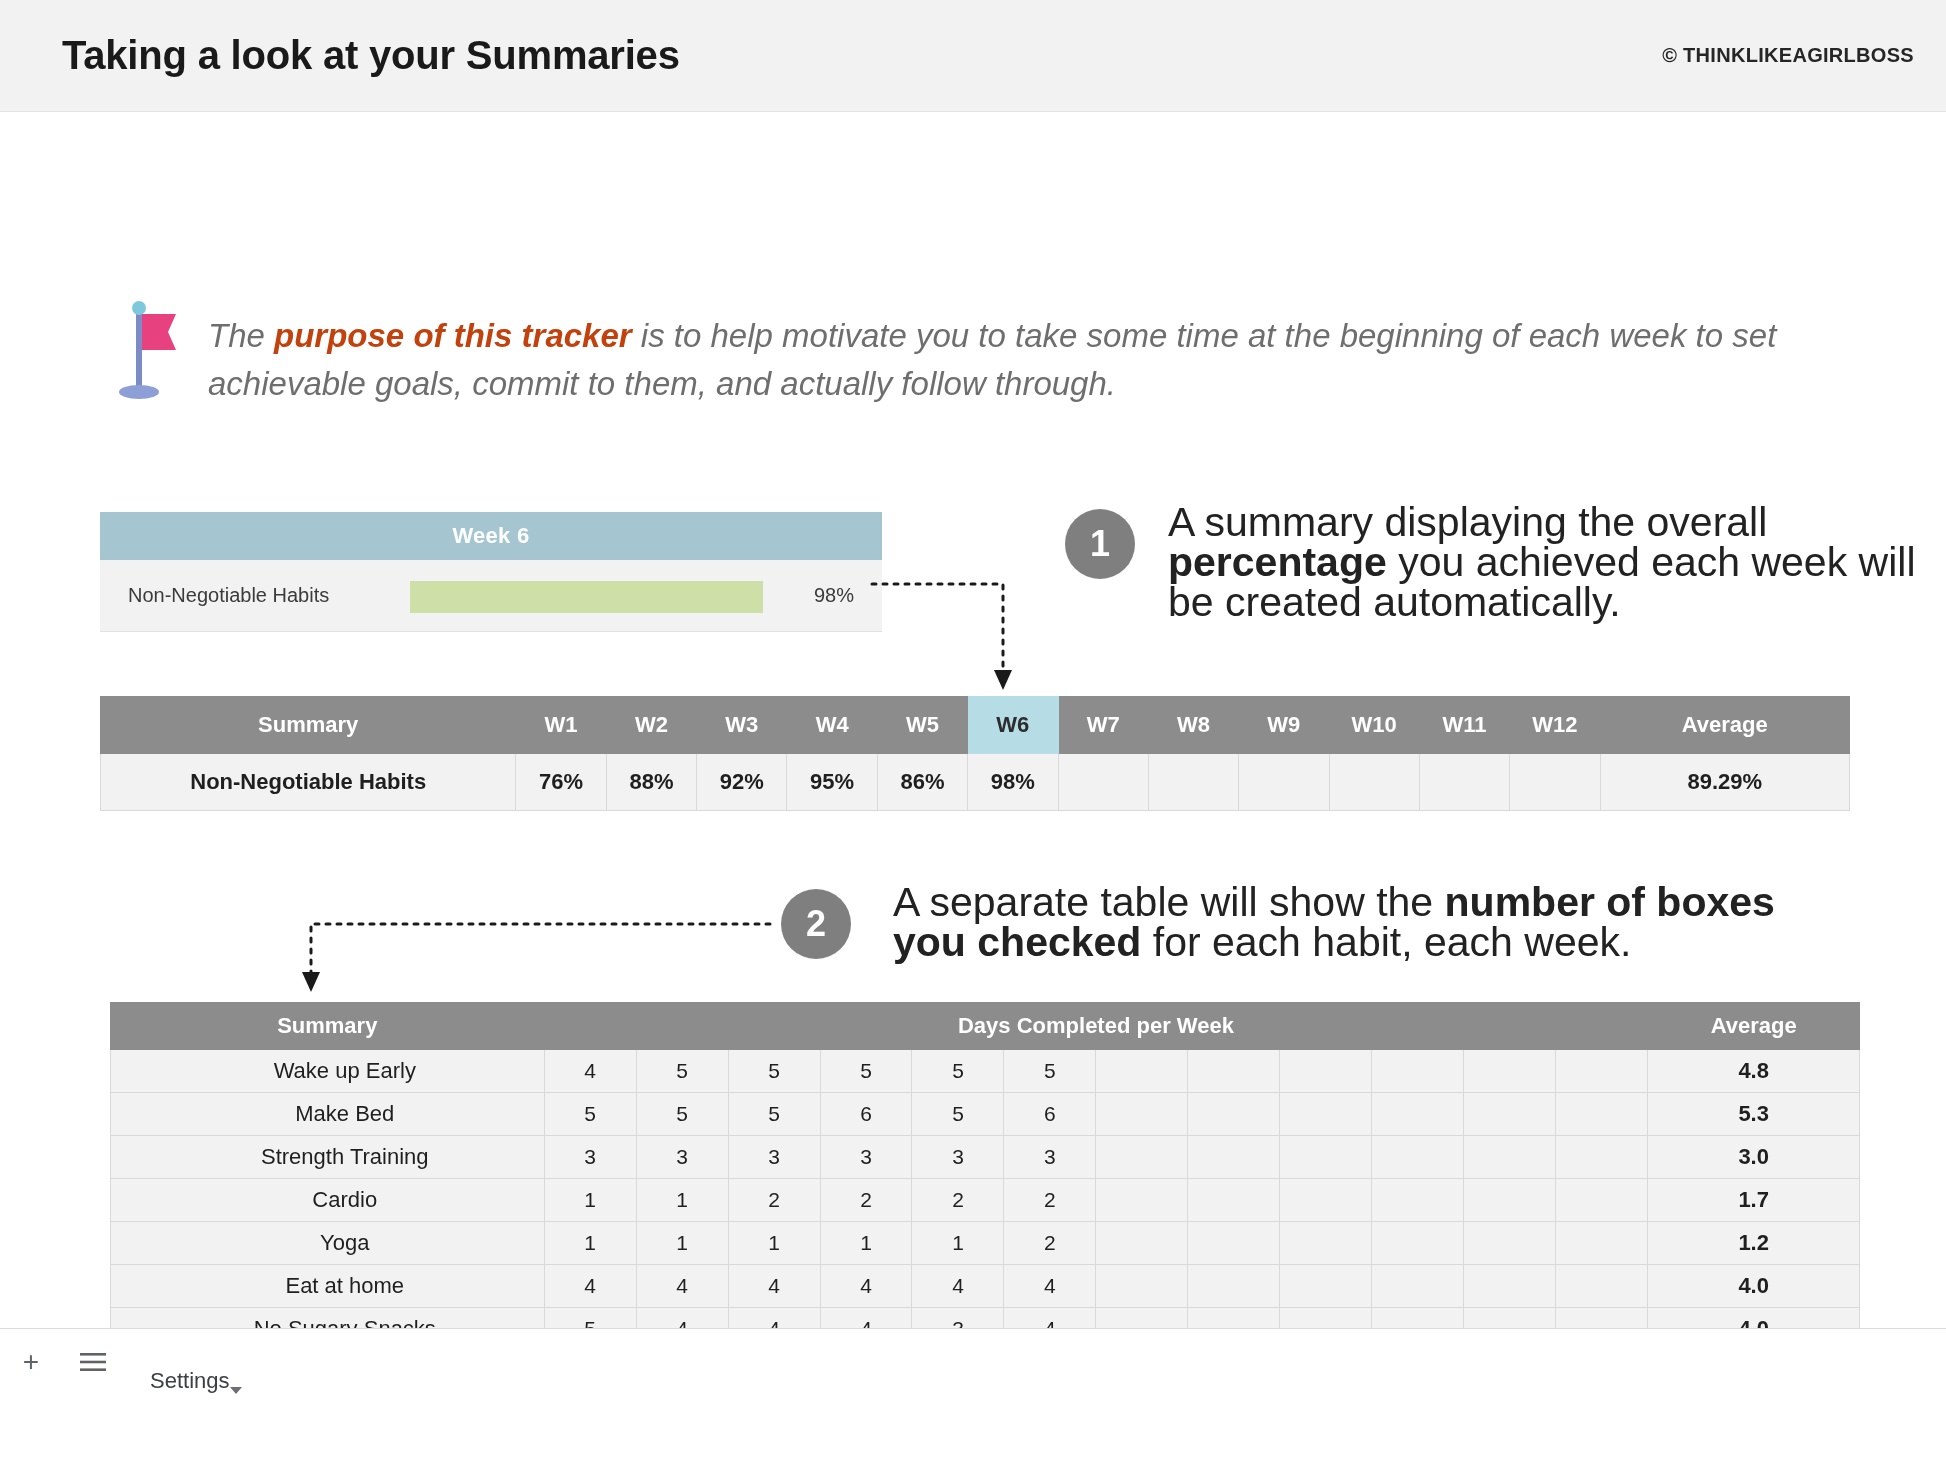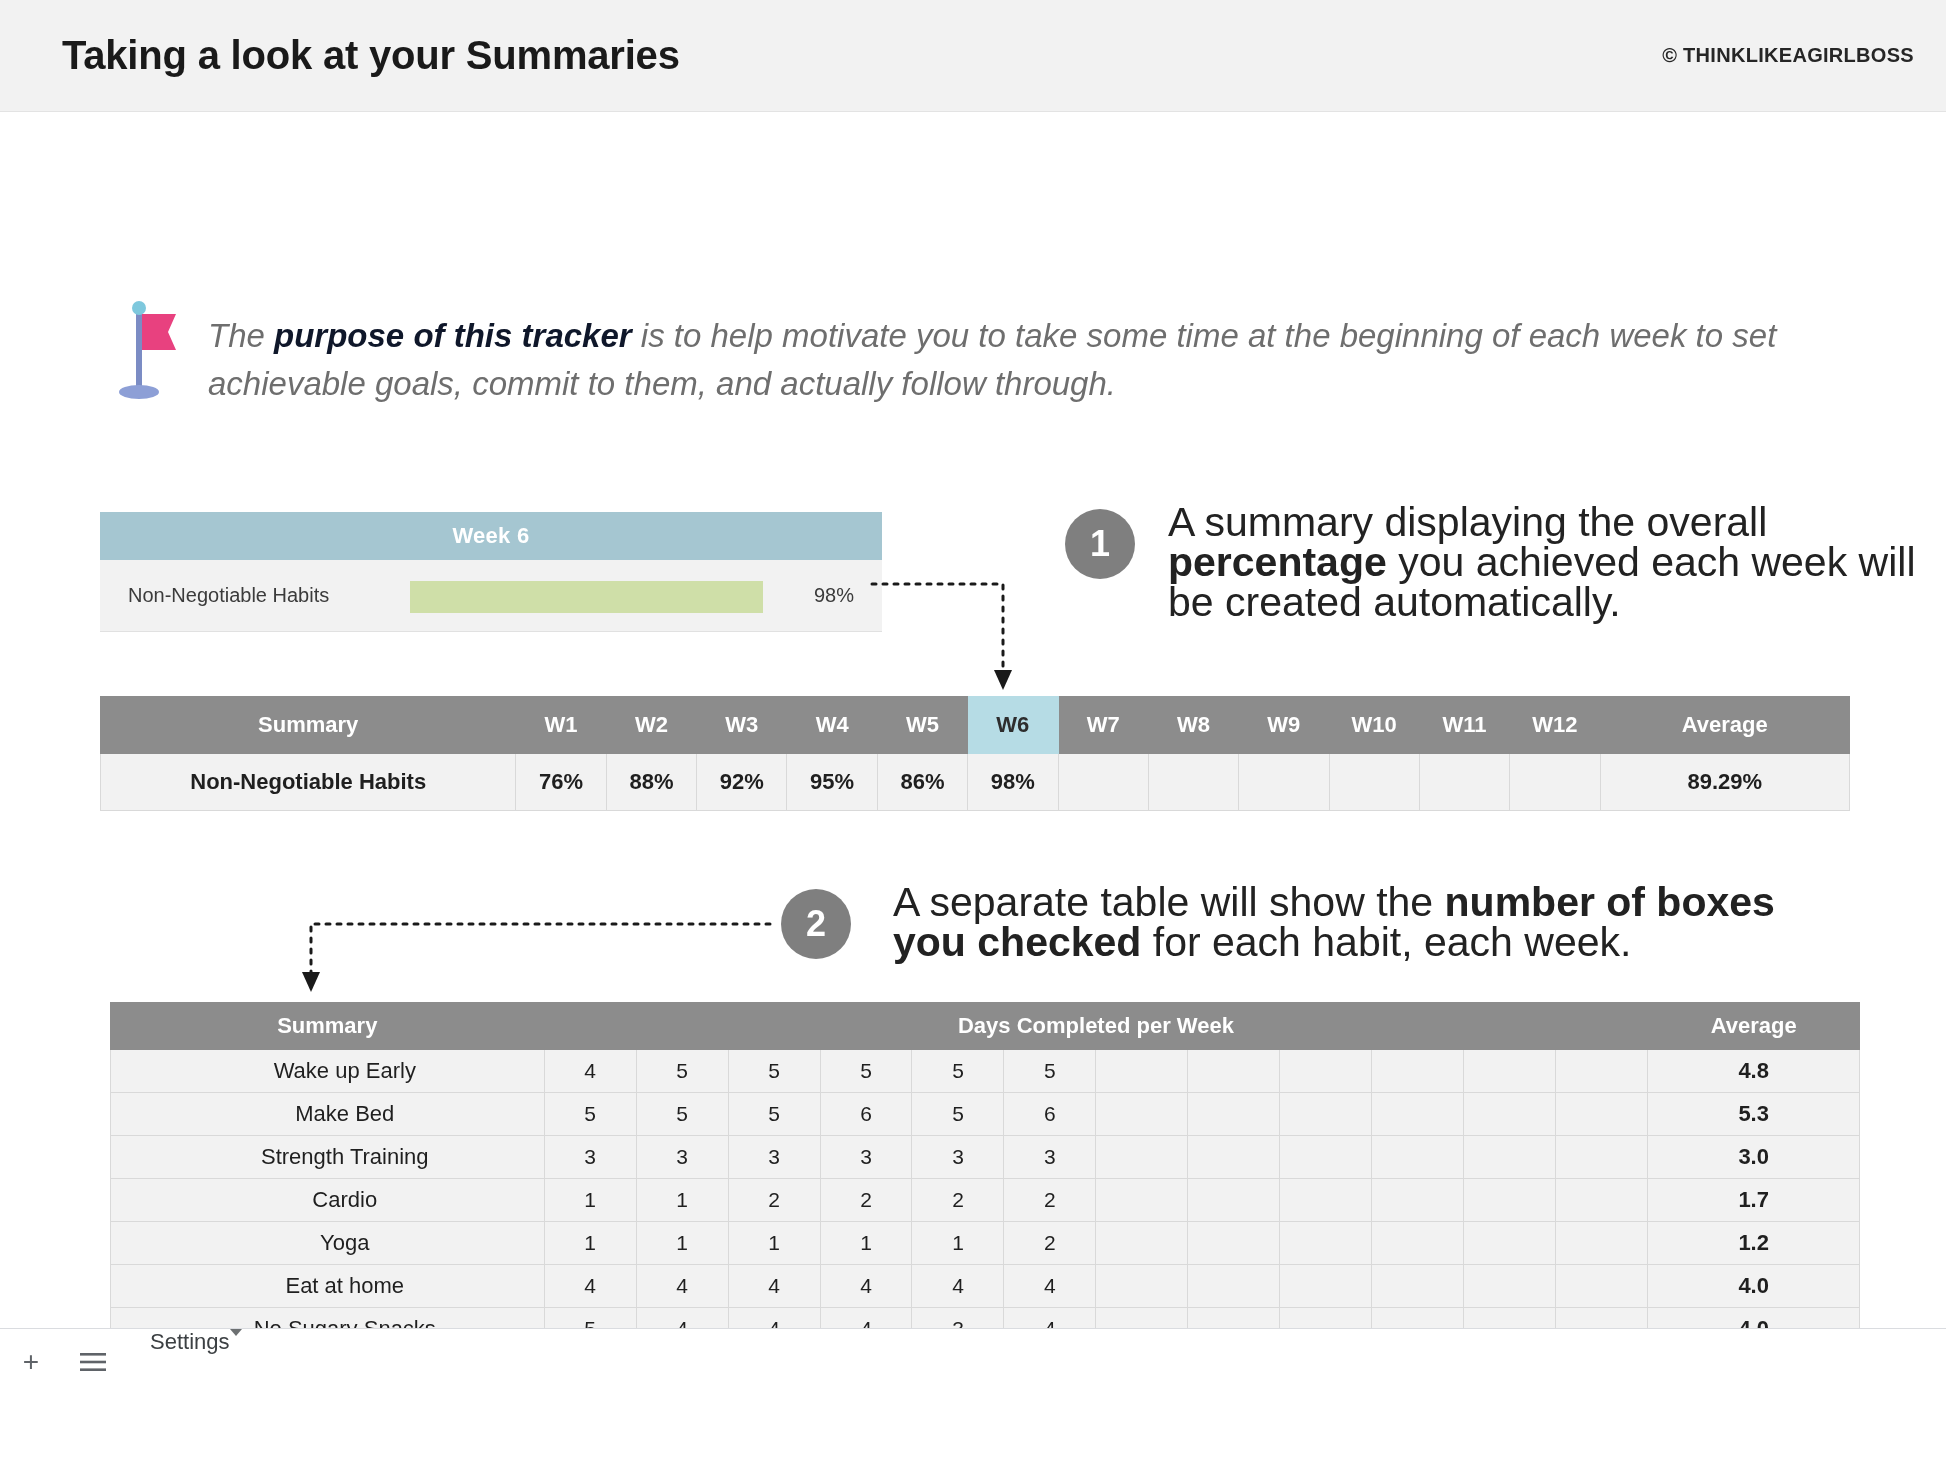--- a/index.html
+++ b/index.html
@@ -51,21 +51,21 @@
   }
   .intro-text {
     position: absolute;
     left: 208px; top: 200px;
     width: 1640px;
     font-size: 33px;
     line-height: 48px;
     color: #6e6e6e;
     font-style: italic;
   }
-  .intro-text b { color: #0f172a; font-weight: bold; font-style: italic; }
+  .intro-text b { color: #c2410c; font-weight: bold; font-style: italic; }
 
   
   .week-card {
     position: absolute;
     left: 100px; top: 400px;
     width: 782px;
   }
   .week-card-head {
     background: #a5c6d1;
     color: #ffffff;
@@ -208,21 +208,21 @@
     display: flex;
     align-items: stretch;
   }
   .sheet-icon-btn {
     width: 62px;
     display: flex; align-items: center; justify-content: center;
     color: #5f6368;
     font-size: 28px;
   }
   .sheet-tab {
-    display: flex; align-items: flex-start;
+    display: flex; align-items: flex-end;
     padding: 0 26px;
     font-size: 22px;
     color: #3c4043;
     gap: 0;
   }
   .sheet-tab.active {
     background: #e8f0fe;
     color: #1a73e8;
     font-weight: bold;
   }

